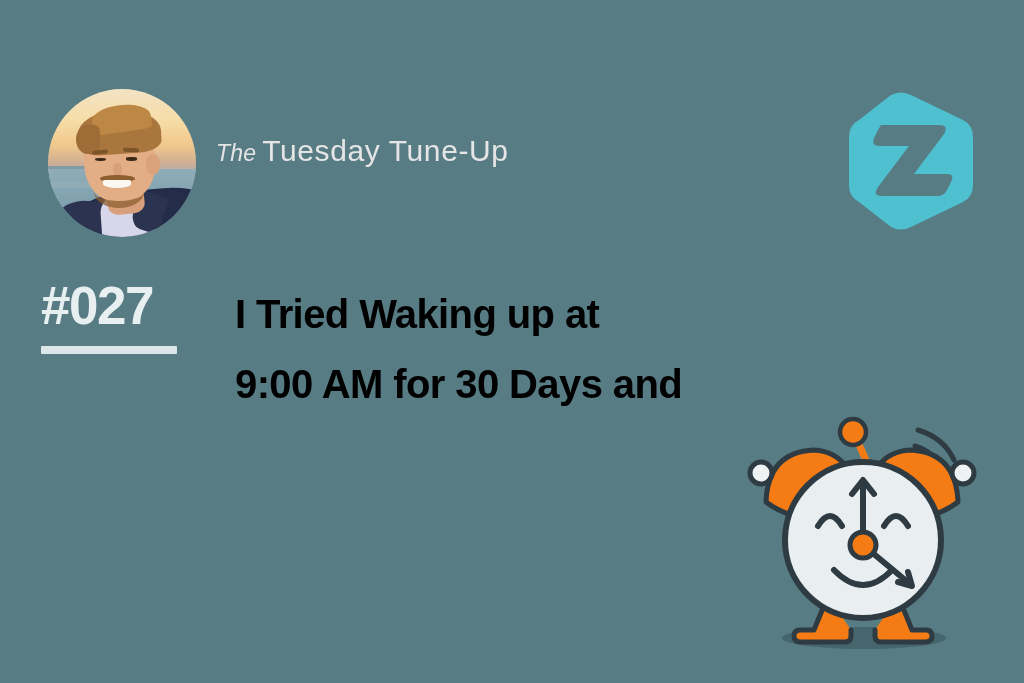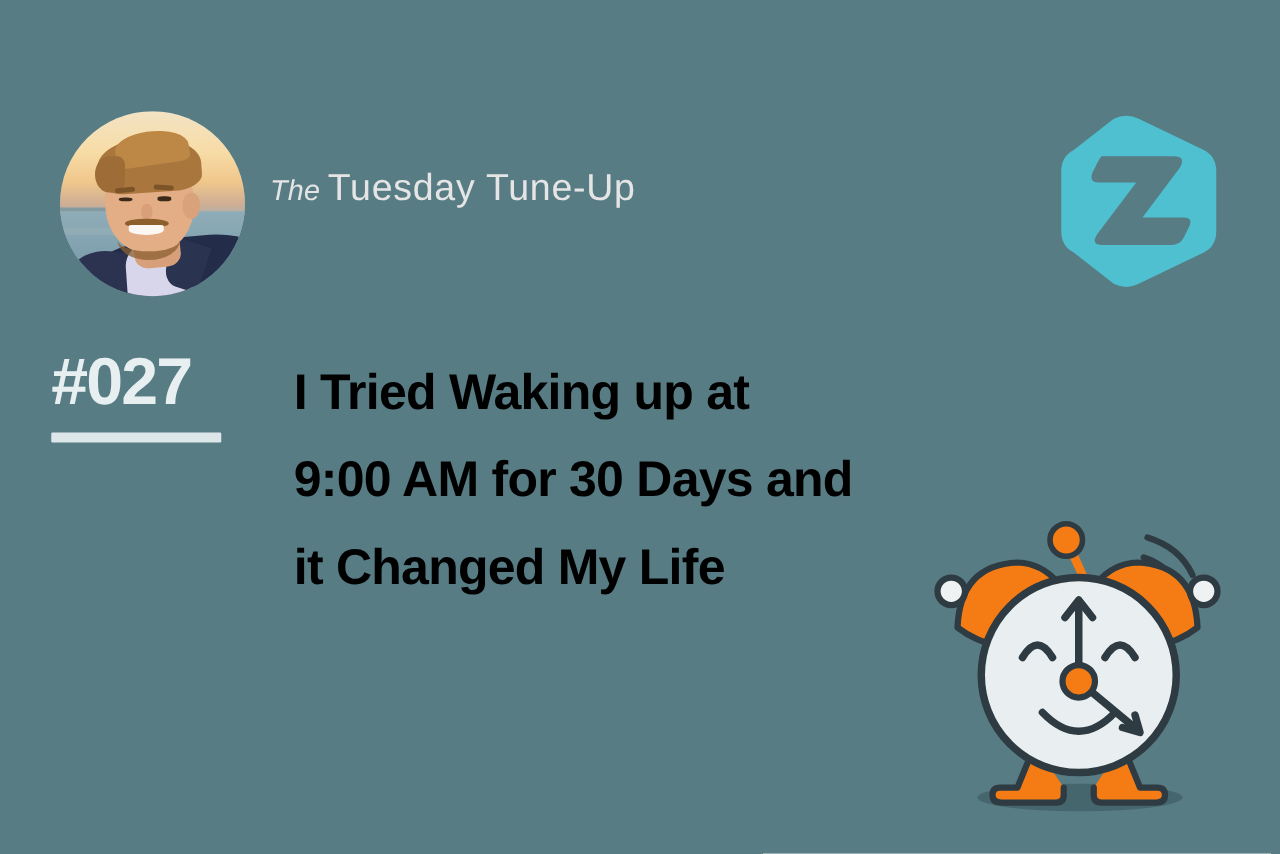--- a/index.html
+++ b/index.html
@@ -345,21 +345,20 @@
   </div>
 
   <div id="episode">
     <div class="num">#027</div>
     <div class="rule"></div>
   </div>
 
   <div id="headline">
     <span class="ln">I Tried Waking up at</span>
     <span class="ln">9:00 AM for 30 Days and</span>
-    <span class="ln">it Changed My Life</span>
   </div>
 
   <div id="clock">
     <svg viewBox="0 0 280 262" width="280" height="262">
       <g fill="none" stroke="#2f3b42" stroke-width="5" stroke-linecap="round" stroke-linejoin="round">
 
         <ellipse cx="142" cy="234" rx="82" ry="11" fill="#46666e" stroke="none"></ellipse>
 
         <path d="M196 26 q26 8 36 30" stroke-width="5"></path>
         <path d="M193 42 q19 6 26 22" stroke-width="5"></path>

